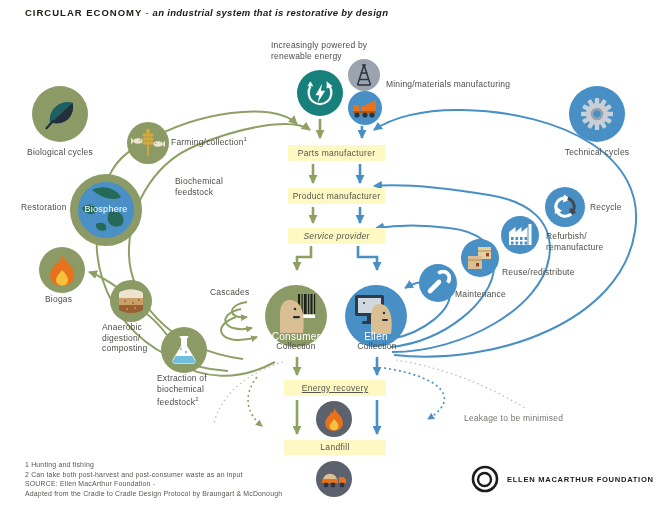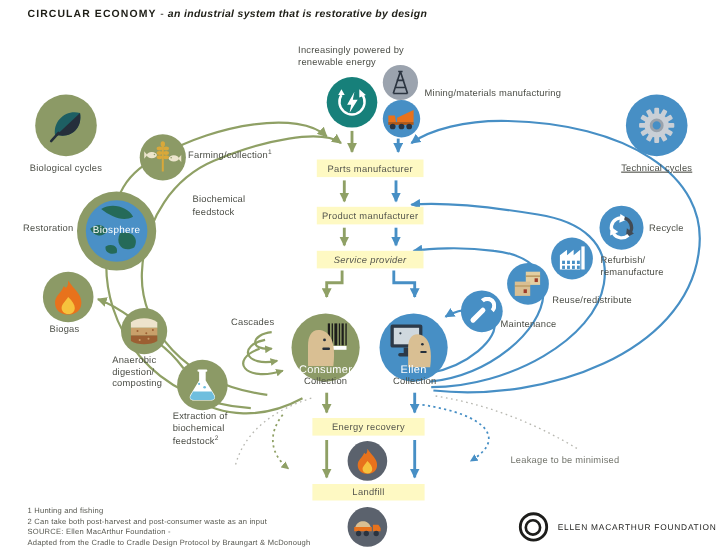--- a/index.html
+++ b/index.html
@@ -20,21 +20,21 @@
     font-size:8.5px; line-height:16px; text-align:center; letter-spacing:.3px;
   }
   .circ { position:absolute; border-radius:50%; display:flex; align-items:center; justify-content:center; }
   .olive { background:#8c9a66; } .blue { background:#478fc5; } .teal { background:#17807a; }
   .gray { background:#9ba3ae; } .slate { background:#5b626d; }
   .ring { border:8px solid #8c9a66; background:#4a90c6; }
   .circ-name { position:absolute; left:0; right:0; bottom:5px; text-align:center; color:#fff; font-size:10px; letter-spacing:.3px; }
   .bio-name { position:absolute; left:70px; top:204px; width:72px; text-align:center; color:#fff; font-size:9px; letter-spacing:.3px; }
   .footnotes { position:absolute; left:25px; top:460px; font-size:6.9px; line-height:9.6px; color:#55564e; letter-spacing:.2px; }
   .logo { position:absolute; left:471px; top:465px; display:flex; align-items:center; }
-  .logo-text { margin-left:8px; font-size:7.6px; font-weight:normal; letter-spacing:.7px; color:#1d1d1b; }
+  .logo-text { margin-left:8px; font-size:7.6px; font-weight:bold; letter-spacing:.7px; color:#1d1d1b; }
   .muted { color:#73756d; }
 </style>
 </head>
 <body>
 
 <div class="stage">
 
   <svg class="arrows" width="657" height="507" viewBox="0 0 657 507">
     <defs>
       <marker id="mg" markerUnits="userSpaceOnUse" markerWidth="10" markerHeight="9" refX="8" refY="4.5" orient="auto">
@@ -130,21 +130,21 @@
       <circle cx="0" cy="7" r="2.6" fill="#2b3440"></circle>
       <circle cx="7" cy="7" r="2.6" fill="#2b3440"></circle>
     </svg>
   </div>
 
   <div class="lbl" style="left:386px;top:79px;">Mining/materials manufacturing</div>
 
   <div class="box" style="left:288px;top:145px;width:97px;">Parts manufacturer</div>
   <div class="box" style="left:288px;top:188px;width:97px;">Product manufacturer</div>
   <div class="box" style="left:288px;top:228px;width:97px;font-style:italic;">Service provider</div>
-  <div class="box" style="left:284px;top:380px;width:102px;">Energy recovery</div>
+  <div class="box" style="left:284px;top:380px;width:102px;text-decoration:underline;">Energy recovery</div>
   <div class="box" style="left:284px;top:440px;width:102px;height:15px;line-height:15px;">Landfill</div>
 
   <div class="circ olive" style="left:32px;top:86px;width:56px;height:56px;">
     <svg width="42" height="42" viewBox="-28 -28 56 56">
       <path d="M -13,13 C -17,-6 1,-20 17,-15 C 20,3 7,15 -9,12 Z" fill="#1d5f63"></path>
       <path d="M 17,-15 C 20,3 7,15 -9,12 L -13,13 Z" fill="#252f3b"></path>
       <path d="M -18,19 L -9,9" stroke="#252f3b" stroke-width="3" stroke-linecap="round"></path>
     </svg>
   </div>
   <div class="lbl" style="left:15px;top:147px;width:90px;text-align:center;">Biological cycles</div>
@@ -280,21 +280,21 @@
         <rect x="-2.2" y="-16" width="4.4" height="6" rx="1" transform="rotate(210)"></rect>
         <rect x="-2.2" y="-16" width="4.4" height="6" rx="1" transform="rotate(240)"></rect>
         <rect x="-2.2" y="-16" width="4.4" height="6" rx="1" transform="rotate(270)"></rect>
         <rect x="-2.2" y="-16" width="4.4" height="6" rx="1" transform="rotate(300)"></rect>
         <rect x="-2.2" y="-16" width="4.4" height="6" rx="1" transform="rotate(330)"></rect>
       </g>
       <circle cx="0" cy="0" r="11" fill="#c9cfd6"></circle>
       <circle cx="0" cy="0" r="5" fill="#478fc5" stroke="#9aa2ab" stroke-width="2.6"></circle>
     </svg>
   </div>
-  <div class="lbl" style="left:552px;top:147px;width:90px;text-align:center;text-decoration:underline;">Technical cycles</div>
+  <div class="lbl" style="left:552px;top:147px;width:90px;text-align:center;">Technical cycles</div>
 
   <div class="circ blue" style="left:545px;top:187px;width:40px;height:40px;">
     <svg width="28" height="28" viewBox="-14 -14 28 28">
       <g>
         <g>
             <path d="M -9,2 A 9,9 0 0 1 -1,-9" stroke="#fff" stroke-width="3" fill="none"></path>
             <path d="M -1,-12.5 L 6,-8 L -2,-4.5 Z" fill="#fff"></path>
           </g>
         <g transform="rotate(120)">
             <path d="M -9,2 A 9,9 0 0 1 -1,-9" stroke="#424b55" stroke-width="3" fill="none"></path>

